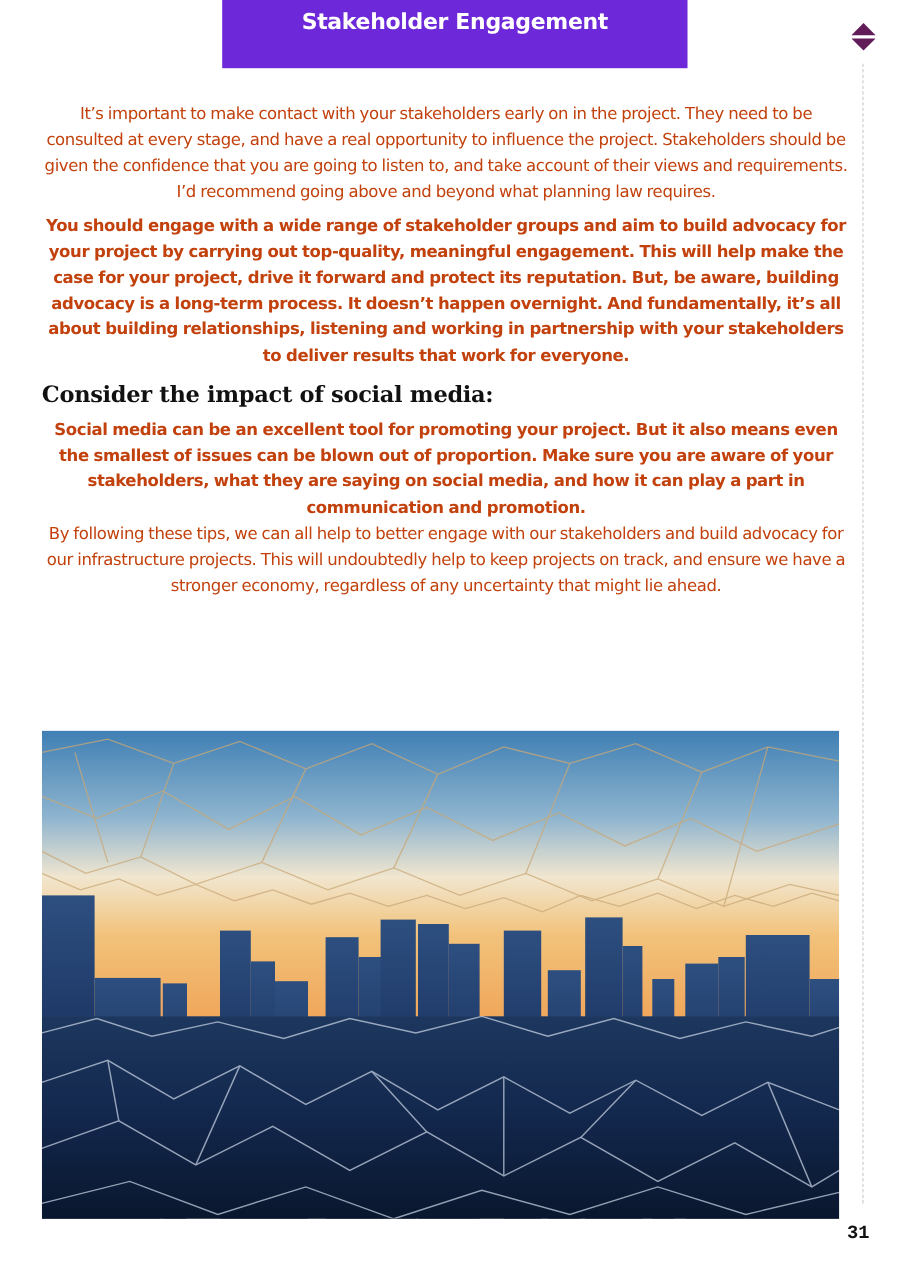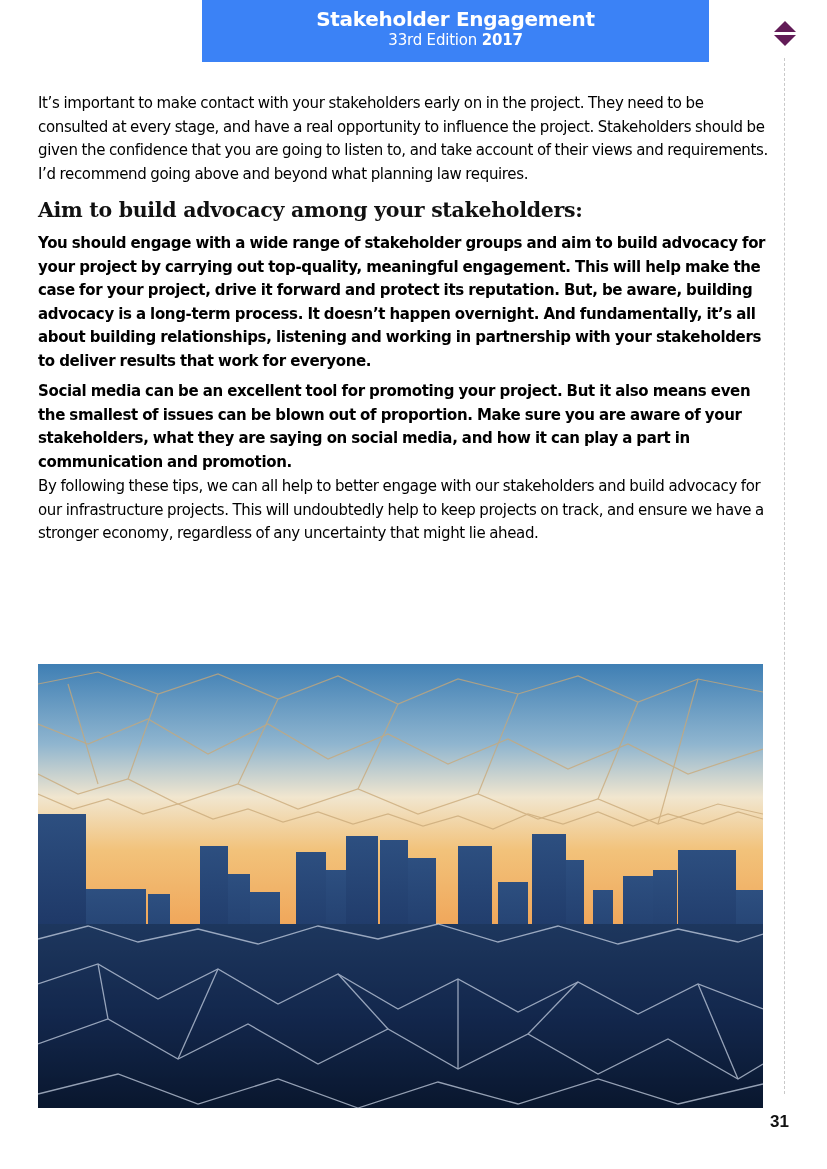--- a/index.html
+++ b/index.html
@@ -2,22 +2,22 @@
 <html><head>
 <meta charset="utf-8">
 <style>
   html, body { margin: 0; padding: 0; }
   body {
     width: 827px; height: 1169px; position: relative; overflow: hidden;
     background: #ffffff; color: #231f20;
     font-family: "DejaVu Sans", sans-serif;
   }
   .header-box {
-    position: absolute; left: 202px; top: 0; width: 507px; height: 62px;
-    background: #3b82f6; color: #fff; text-align: center;
+    position: absolute; left: 202px; top: 0; width: 423px; height: 62px;
+    background: #6d28d9; color: #fff; text-align: center;
   }
   .header-title {
     display: block; font-family: "DejaVu Sans", sans-serif; font-weight: bold;
     font-size: 20px; line-height: 22px; padding-top: 8px; letter-spacing: -0.3px;
   }
   .header-sub {
     display: block; font-family: "DejaVu Sans", sans-serif; font-size: 15px; line-height: 20px;
     letter-spacing: -0.2px;
   }
   .header-sub b { font-weight: bold; }
@@ -29,60 +29,59 @@
     border-left: 1.5px dashed #c9c9c9;
   }
   .content {
     position: absolute; left: 38px; top: 83px; width: 735px;
   }
   h2 {
     font-family: "DejaVu Serif", serif; font-weight: bold; font-size: 20.5px;
     margin: 0; line-height: 28px; color: #111; letter-spacing: -0.3px;
   }
   p {
-    margin: 0; font-size: 15px; line-height: 23.5px; color: #000000;
-    letter-spacing: -0.35px; word-spacing: -0.5px;
+    margin: 0; font-size: 15px; line-height: 23.5px; color: #c2410c;
+    letter-spacing: -0.35px; word-spacing: -0.5px; text-align: center;
   }
   .sec1-h { margin-top: 0; }
   .sec1-p { margin-top: 9px; }
   .sec2-h { margin-top: 10px; }
   .sec2-p { margin-top: 8px; font-weight: bold; }
   .sec3-h { margin-top: 9px; }
   .sec3-p { margin-top: 7px; font-weight: bold; }
   .closing-p { margin-top: 1px; }
   .photo {
     position: absolute; left: 38px; top: 664px; width: 725px; height: 444px;
     overflow: hidden;
   }
   .page-number {
-    position: absolute; left: 770px; top: 1112px; font-family: Liberation Sans, sans-serif;
+    position: absolute; left: 770px; top: 1112px; font-family: Liberation Mono, monospace;
     font-weight: bold; font-size: 17px; color: #111;
   }
 </style>
 </head>
 <body>
 
 <div class="header-box">
   <span class="header-title">Stakeholder Engagement</span>
-  <span class="header-sub"><span>33rd Edition</span> <b>2017</b></span>
 </div>
 
 <div class="nav-icon">
   <svg width="22" height="26" viewBox="0 0 22 26">
     <polygon points="11,0 22,11 0,11" fill="#621c57"></polygon>
     <polygon points="0,14 22,14 11,25" fill="#621c57"></polygon>
   </svg>
 </div>
 
 <div class="dash-line"></div>
 
 <div class="content">
   <p class="sec1-p">It’s important to make contact with your stakeholders early on in the project. They need to be consulted at every stage, and have a real opportunity to influence the project. Stakeholders should be given the confidence that you are going to listen to, and take account of their views and requirements. I’d recommend going above and beyond what planning law requires.</p>
-  <h2 class="sec2-h">Aim to build advocacy among your stakeholders:</h2>
   <p class="sec2-p">You should engage with a wide range of stakeholder groups and aim to build advocacy for your project by carrying out top-quality, meaningful engagement. This will help make the case for your project, drive it forward and protect its reputation. But, be aware, building advocacy is a long-term process. It doesn’t happen overnight. And fundamentally, it’s all about building relationships, listening and working in partnership with your stakeholders to deliver results that work for everyone.</p>
+  <h2 class="sec3-h">Consider the impact of social media:</h2>
   <p class="sec3-p">Social media can be an excellent tool for promoting your project. But it also means even the smallest of issues can be blown out of proportion. Make sure you are aware of your stakeholders, what they are saying on social media, and how it can play a part in communication and promotion.</p>
   <p class="closing-p">By following these tips, we can all help to better engage with our stakeholders and build advocacy for our infrastructure projects. This will undoubtedly help to keep projects on track, and ensure we have a stronger economy, regardless of any uncertainty that might lie ahead.</p>
 </div>
 
 <div class="photo">
   <svg width="725" height="444" viewBox="0 0 725 444" preserveAspectRatio="none">
     <defs>
       <linearGradient id="sky" x1="0" y1="0" x2="0" y2="1">
         <stop offset="0" stop-color="#3f7fb4"></stop>
         <stop offset="0.18" stop-color="#8fb5cf"></stop>

